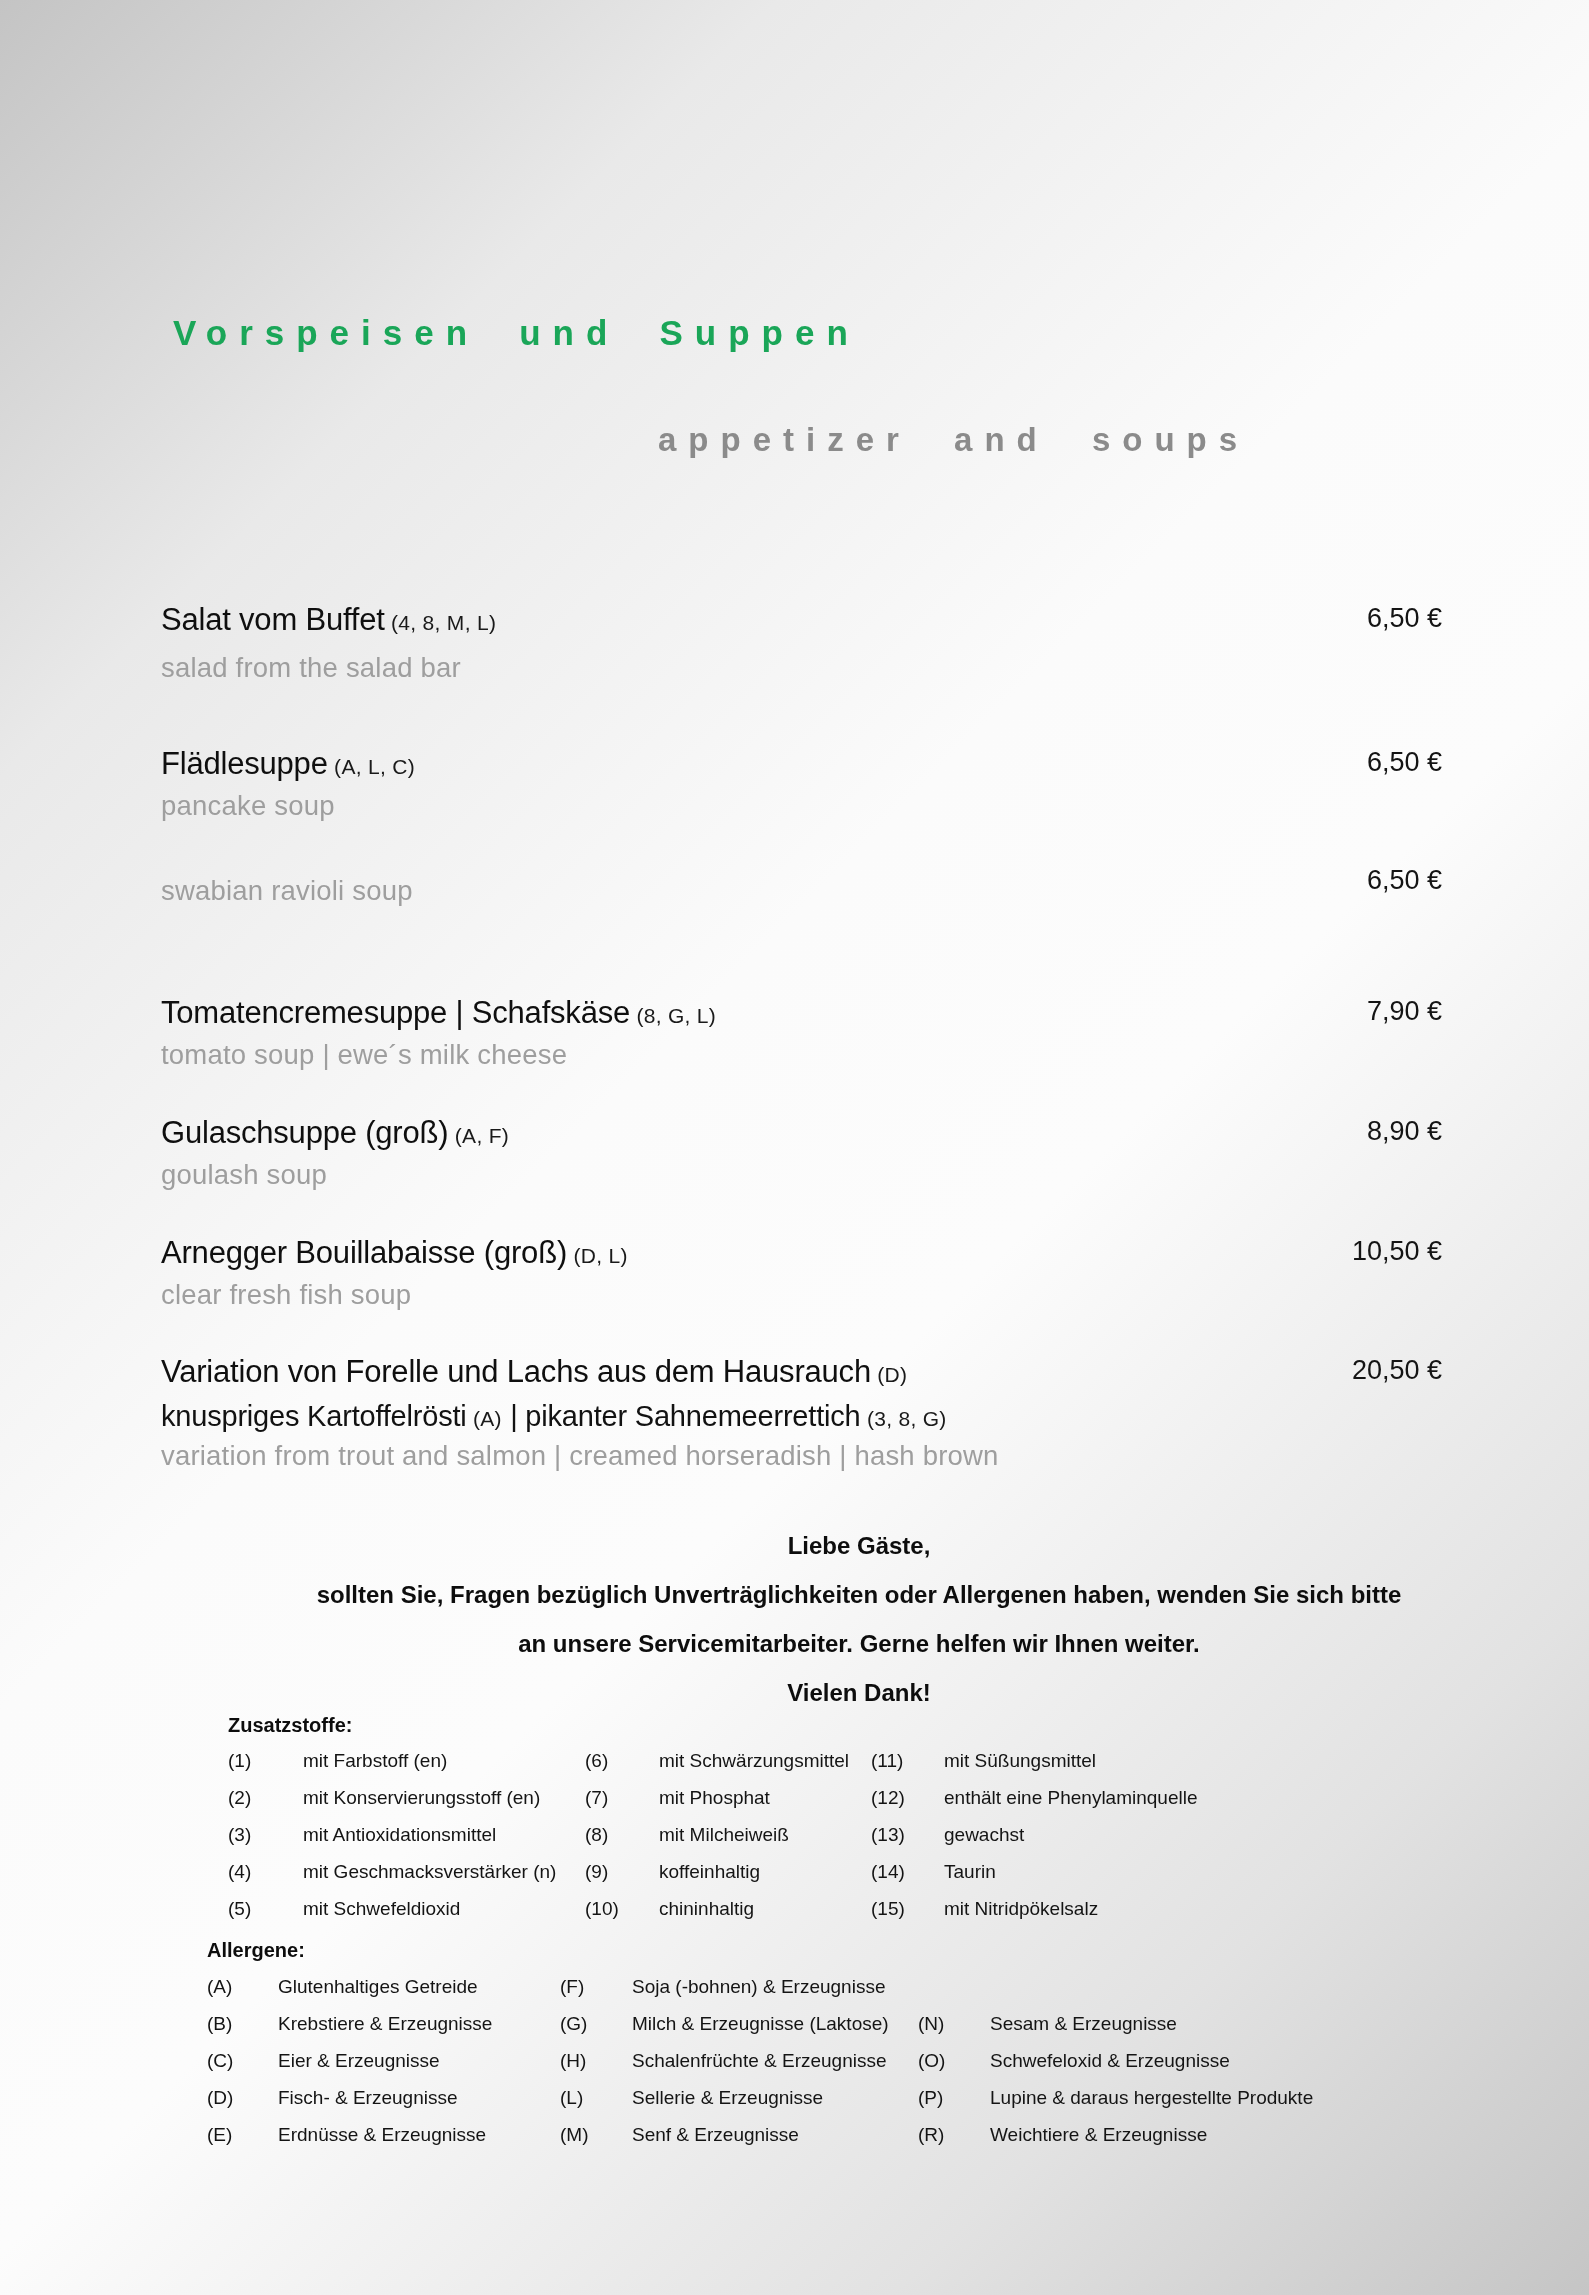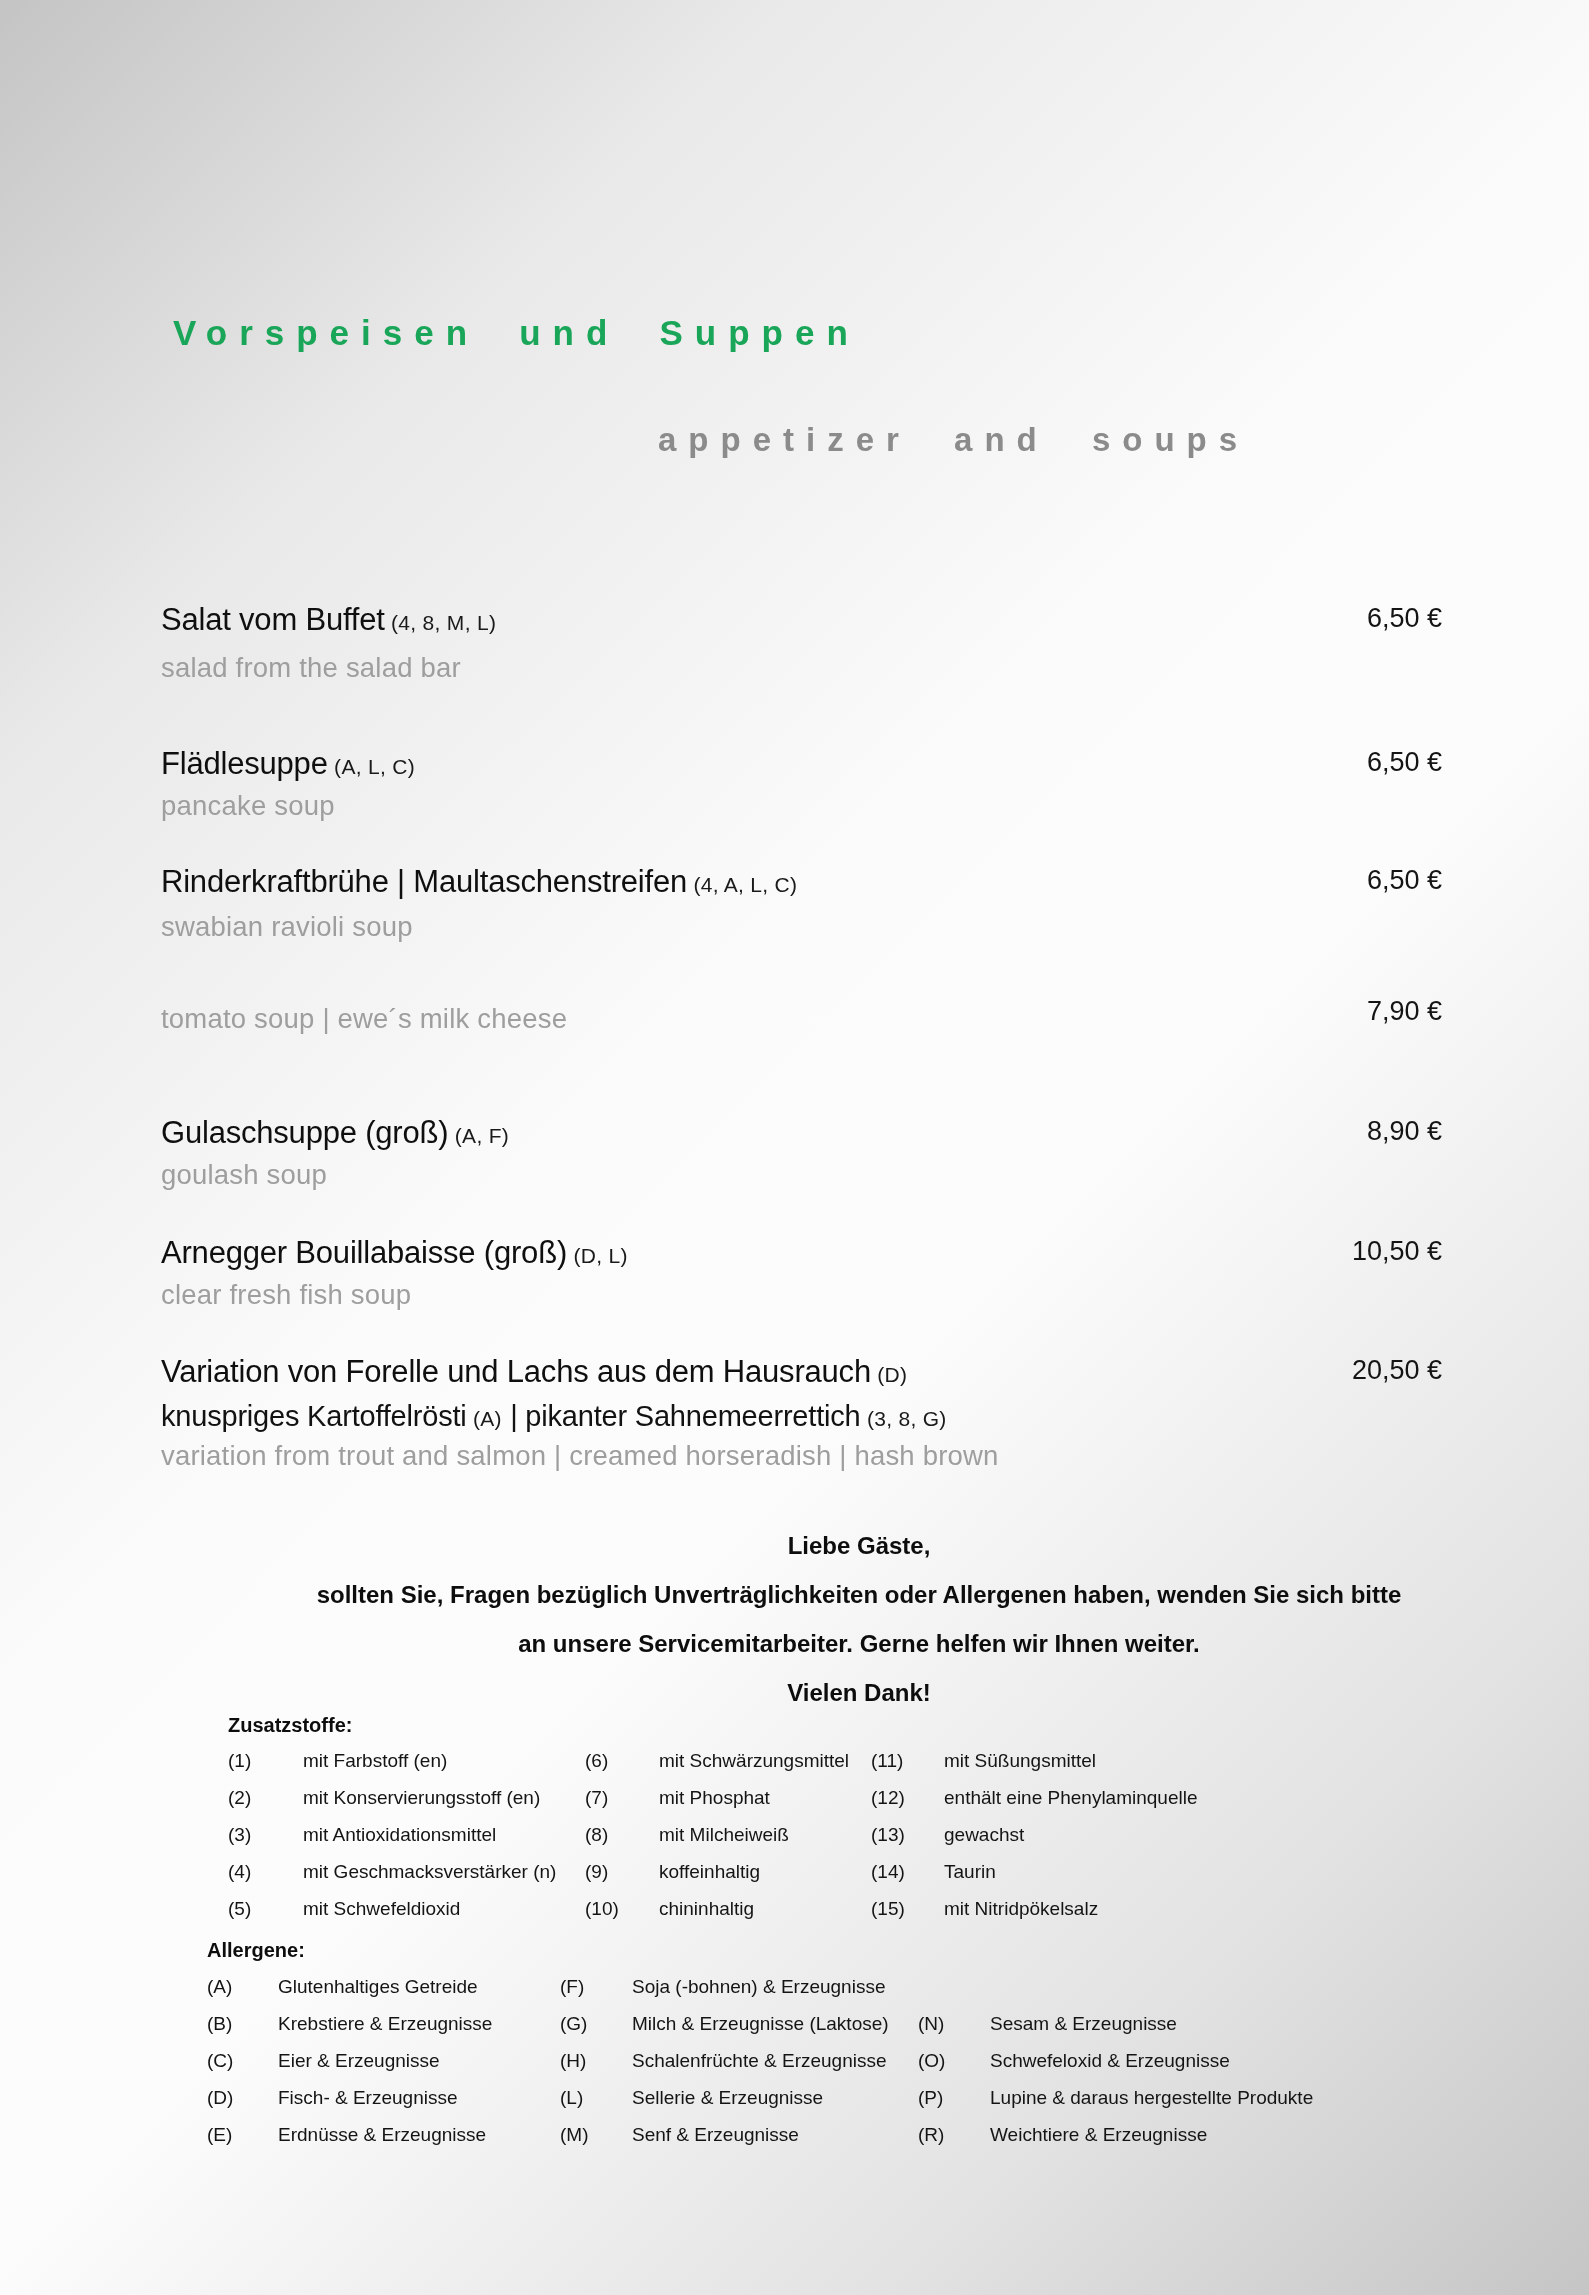--- a/index.html
+++ b/index.html
@@ -80,26 +80,26 @@
       <div class="price">6,50 €</div>
     </div>
 
     <div class="item i2">
       <div><span class="nm">Flädlesuppe</span><span class="cd">(A, L, C)</span></div>
       <div class="sub">pancake soup</div>
       <div class="price">6,50 €</div>
     </div>
 
     <div class="item i3">
-      <div><span class="nm">Rinderkraftbrühe | Maultaschenstreifen</span><span class="cd">(4, A, L, C)</span></div>
       <div class="sub">swabian ravioli soup</div>
       <div class="price">6,50 €</div>
     </div>
 
     <div class="item i4">
+      <div><span class="nm">Tomatencremesuppe | Schafskäse</span><span class="cd">(8, G, L)</span></div>
       <div class="sub">tomato soup | ewe´s milk cheese</div>
       <div class="price">7,90 €</div>
     </div>
 
     <div class="item i5">
       <div><span class="nm">Gulaschsuppe (groß)</span><span class="cd">(A, F)</span></div>
       <div class="sub">goulash soup</div>
       <div class="price">8,90 €</div>
     </div>
 

